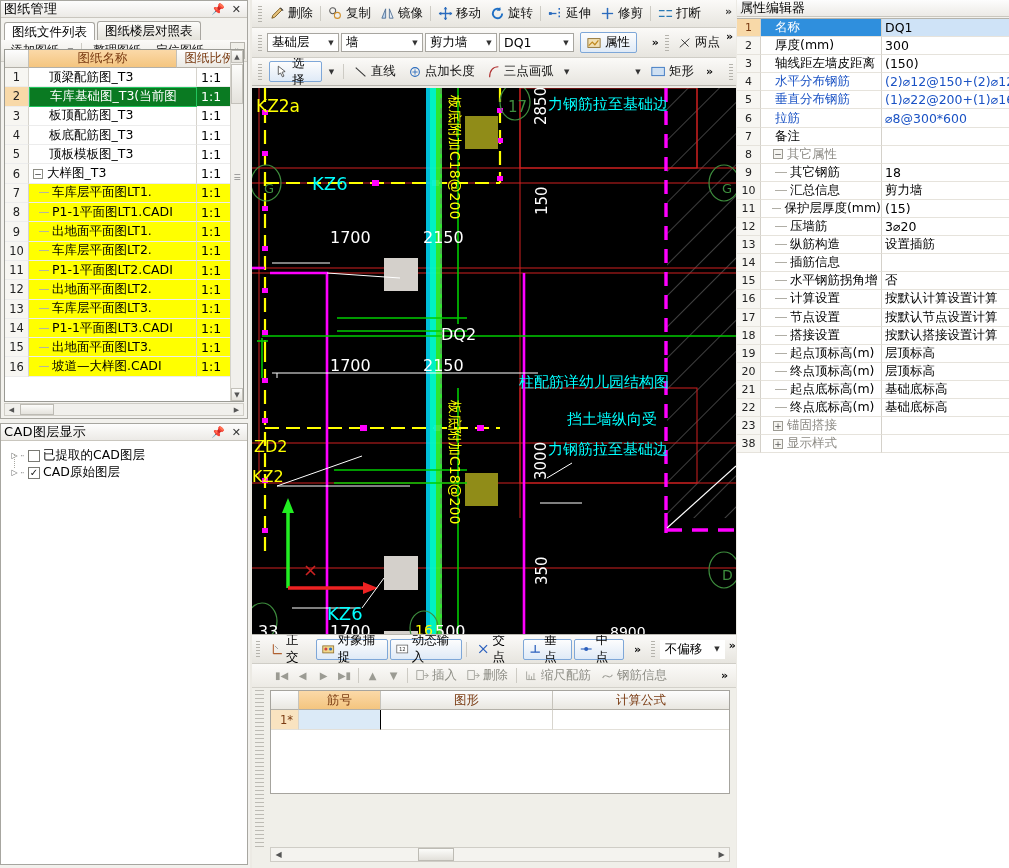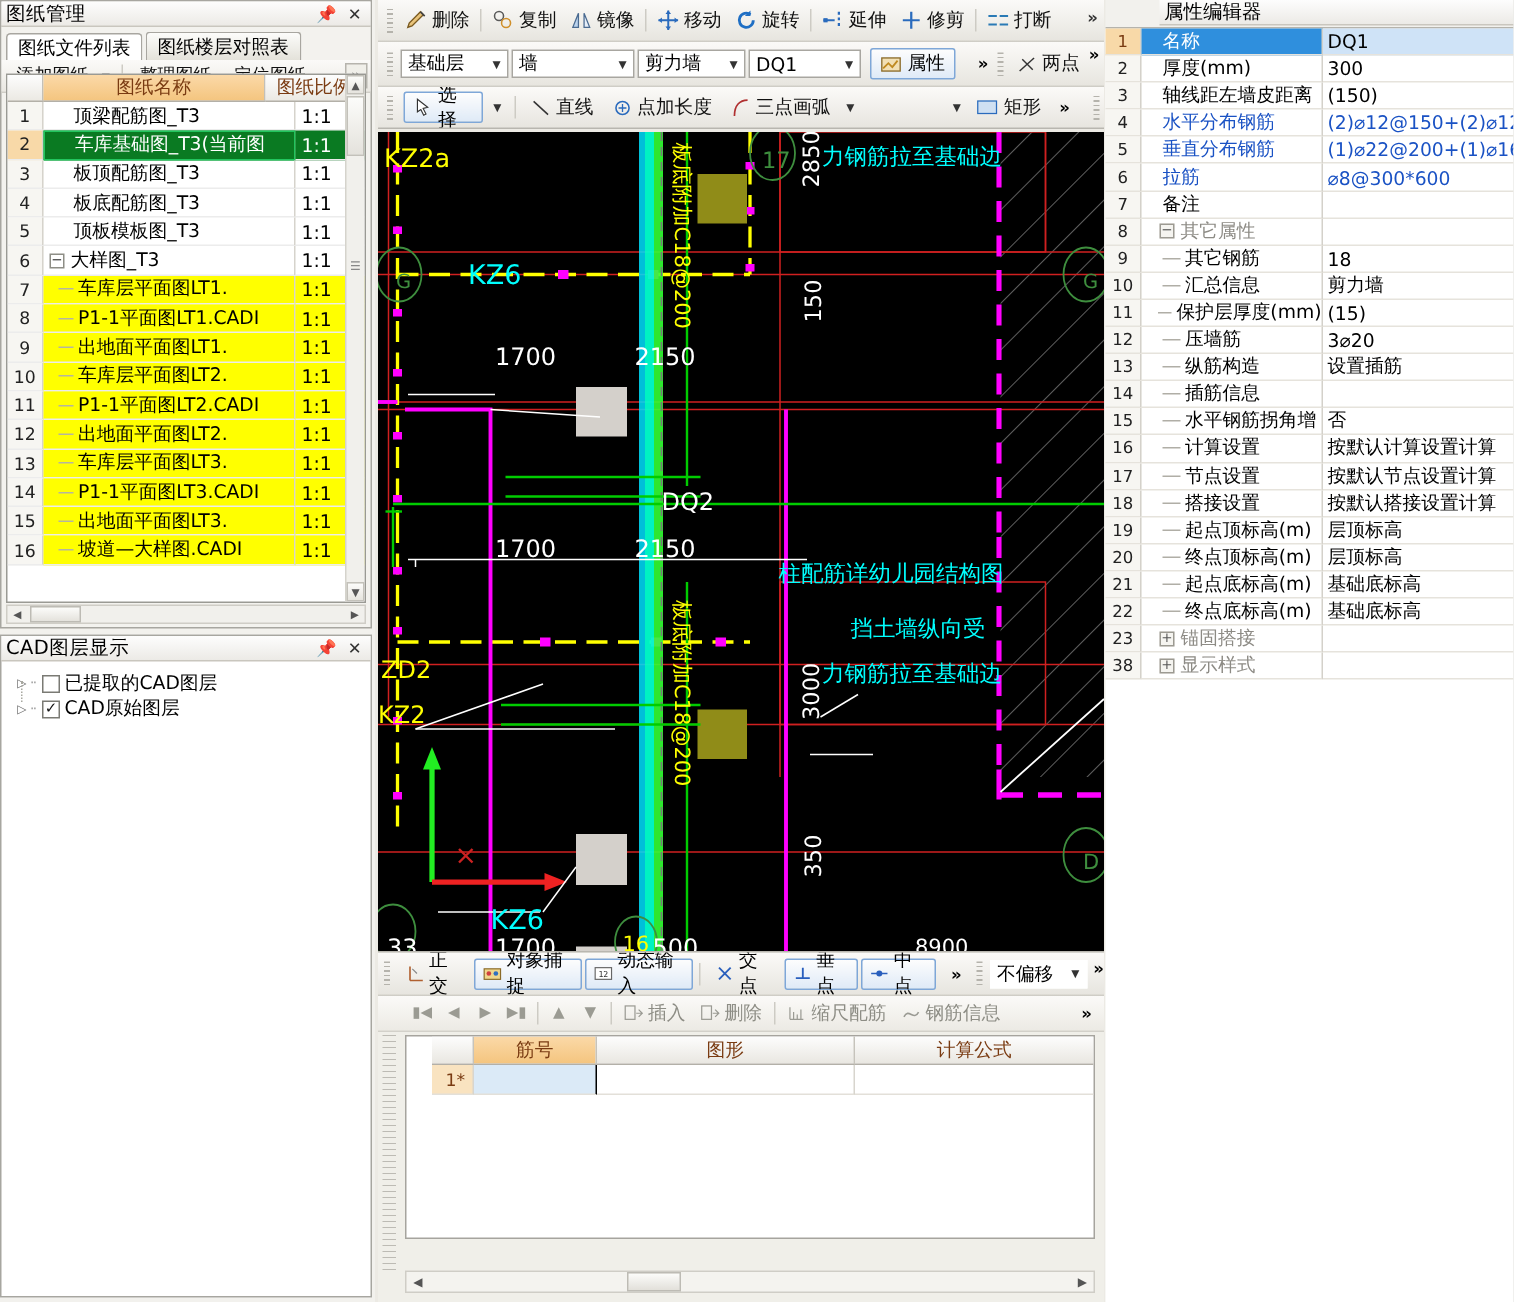--- a/index.html
+++ b/index.html
@@ -193,22 +193,22 @@
     background: #f0efe9;
   }
   .rb-toolbar {
     height: 24px; display:flex; align-items:center; gap:2px; padding-left: 4px;
     background: linear-gradient(#fbfaf8,#eceae4); border-bottom: 1px solid #d3d1ca;
     position: relative;
   }
   .nav-ico { width: 19px; height: 18px; display:flex; align-items:center; justify-content:center; color:#9b9b93; font-size:10px;}
   .rb-lbl { display:flex; align-items:center; gap:3px; padding: 0 4px; font-size:12.5px; color:#8d8d85;}
   .rebar-grid {
-    position: absolute; left: 18px; top: 26px; right: 6px; height: 136px;
-    border: 1px solid #a6a49e; background: #fff; overflow: hidden; padding-left: 17px;
+    position: absolute; left: 18px; top: 26px; right: 6px; height: 104px;
+    border: 1px solid #a6a49e; background: #fff; overflow: hidden;
   }
   .rg-hdr { display:flex; height: 19px; }
   .rgh { border-right: 1px solid #c6c3bb; border-bottom: 1px solid #b3b0a8; display:flex; align-items:center; justify-content:center; font-size: 12.5px; color:#7a3b12; background: linear-gradient(#fdfdfd,#e9e7e1);}
   .rgh.idx { width: 28px; }
   .rgh.no  { width: 82px; background: linear-gradient(#fbd9a8,#f4c57f); }
   .rgh.shp { width: 172px; }
   .rgh.fml { flex: 1; border-right: none;}
   .rg-row { display:flex; height: 20px; font-size:12px;}
   .rgc { border-right: 1px solid #d8d5ce; border-bottom: 1px solid #e3e0d9; display:flex; align-items:center; padding-left:4px;}
   .rgc.idx { width: 28px; justify-content:center; background:#f9e3c0; color:#7a3b12; font-size:11.5px;}
@@ -225,21 +225,21 @@
     position:absolute; left: 3px; top: 26px; width: 9px; height: 160px;
     background: repeating-linear-gradient(#bdbbb4 0 1px, transparent 1px 4px);
   }
   .corner-ico { position:absolute; left:3px; top:3px; width:13px; height:13px; border:1px solid #7a7a74; color:#444; font-size:9px; display:flex;align-items:center;justify-content:center;}
 
   
   .prop {
     position: absolute; left: 737px; top: 0; width: 272px; height: 868px;
     background: #f2f1ed;
   }
-  .prop-title { height: 17px; display:flex; align-items:center; padding-left:3px; font-size:13px; background: linear-gradient(#fdfdfd,#eceae6); border-bottom:1px solid #c9c6be;margin-left:36px;}
+  .prop-title { height: 17px; display:flex; align-items:center; padding-left:3px; font-size:13px; background: linear-gradient(#fdfdfd,#eceae6); border-bottom:1px solid #c9c6be;}
   .prop-grid { position:absolute; left:0; top:18px; width: 272px; bottom: 0; background:#fff; border-top: 1px solid #b5b3ac;}
   .pg-hdr { display:flex; height: 20px; }
   .pgh { border-right:1px solid #c6c3bb; border-bottom:1px solid #aeaba3; display:flex; align-items:center; justify-content:center; font-size:12.5px; color:#7a3b12; background: linear-gradient(#fdfdfd,#e9e7e1);}
   .pgh.idx { width: 24px; }
   .pgh.nm { width: 121px; background: linear-gradient(#fdfdfd,#eceae4); }
   .pgh.val { flex:1; background: linear-gradient(#fbd9a8,#f4c57f); border-right:none;}
   .pr { display:flex; height: 18.1px; font-size: 12.5px; }
   .pr .p-idx { width:24px; border-right:1px solid #d4d1ca; border-bottom:1px solid #e6e3dc; background:#f7f6f2; display:flex; align-items:center; justify-content:center; font-size:11px; color:#222;}
   .pr .p-nm { width:121px; border-right:1px solid #d4d1ca; border-bottom:1px solid #e6e3dc; display:flex; align-items:center; overflow:hidden; white-space:nowrap; color:#000;}
   .pr .p-val { flex:1; border-bottom:1px solid #e6e3dc; display:flex; align-items:center; padding-left:3px; overflow:hidden; white-space:nowrap; color:#000;}

